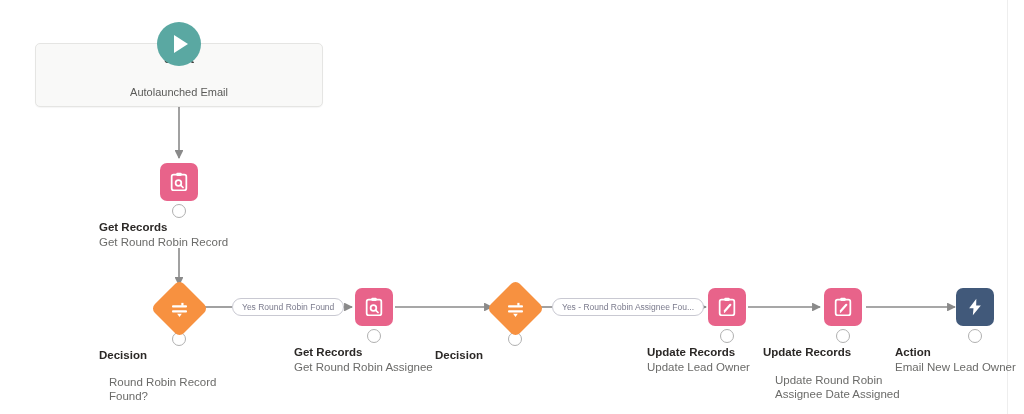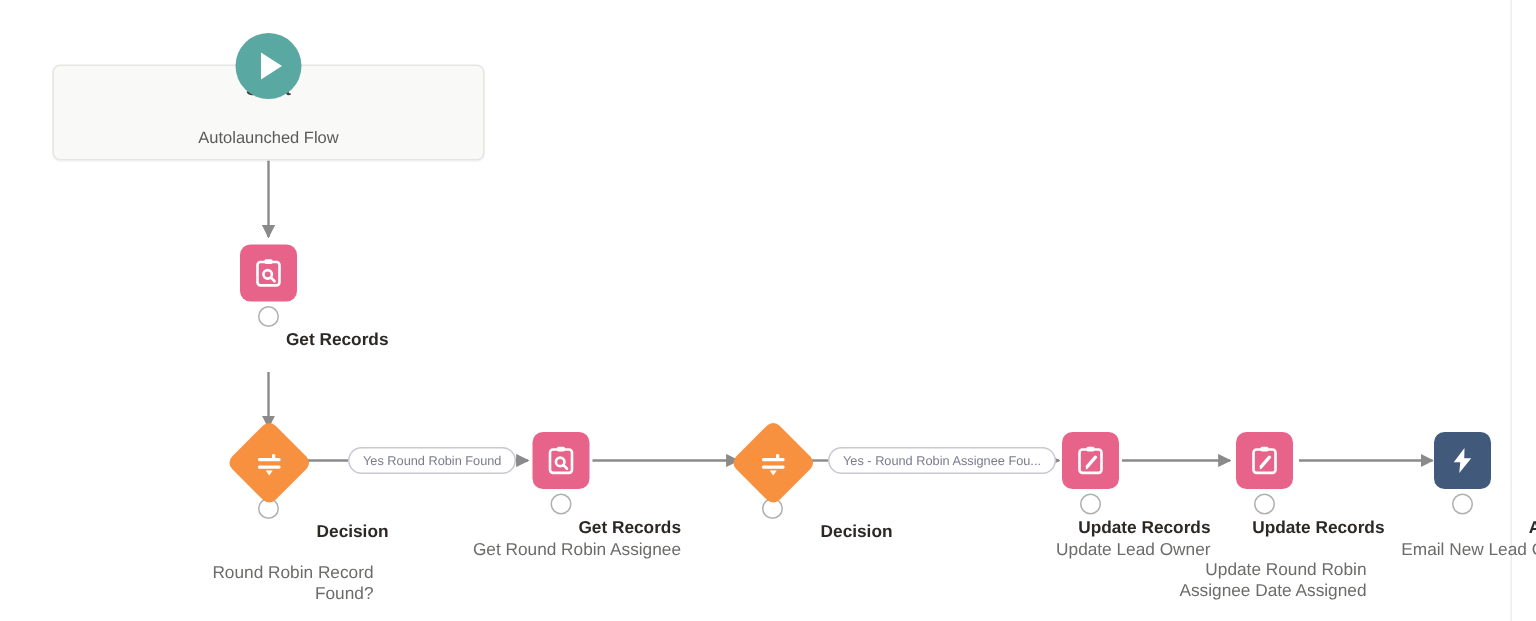--- a/index.html
+++ b/index.html
@@ -80,21 +80,21 @@
     text-align: center;
     font-size: 11px;
     color: #5a5a58;
   }
 
   
   .node {
     position: absolute;
     width: 160px;
     margin-left: -80px;
-    text-align: right;
+    text-align: left;
   }
   .node-icon {
     width: 38px;
     height: 38px;
     margin: 0 auto;
     border-radius: 7px;
     display: flex;
     align-items: center;
     justify-content: center;
     position: relative;
@@ -173,37 +173,38 @@
     <line x1="538" y1="307" x2="552" y2="307" stroke="#8a8a8a" stroke-width="1.6"></line>
     <line x1="684" y1="307" x2="706" y2="307" stroke="#8a8a8a" stroke-width="1.6" marker-end="url(#arrow)"></line>
 
     <line x1="748" y1="307" x2="820" y2="307" stroke="#8a8a8a" stroke-width="1.6" marker-end="url(#arrow)"></line>
 
     <line x1="866" y1="307" x2="955" y2="307" stroke="#8a8a8a" stroke-width="1.6" marker-end="url(#arrow)"></line>
   </svg>
 
   <div class="start-box" style="left:35px; top:43px; width:288px; height:64px;">
     <div class="start-title" style="top:7px;font-weight:bold;">Start</div>
-    <div class="start-sub" style="top:42px;">Autolaunched Flow</div>
+    <div class="start-sub" style="top:42px;">Autolaunched Email</div>
   </div>
   <div class="start-play" style="left:157px; top:22px; width:44px; height:44px;">
     <span class="tri"></span>
   </div>
 
   <div class="node" style="left:179px; top:163px;">
     <div class="node-icon" style="background:#e8638a;">
       <svg width="22" height="22" viewBox="0 0 24 24" fill="none" stroke="#ffffff" stroke-width="1.9">
         <rect x="4" y="4" width="16" height="17" rx="2.2" fill="none"></rect>
         <rect x="9" y="2" width="6" height="3.4" rx="1.2" fill="#ffffff" stroke="none"></rect>
         <circle cx="11.4" cy="13" r="3.1"></circle>
         <line x1="13.7" y1="15.3" x2="16.4" y2="18" stroke-linecap="round"></line>
       </svg>
     </div>
     <div class="node-stub"></div>
     <div class="node-title">Get Records</div>
+    <div class="node-sub">Get Round Robin Record</div>
   </div>
 
   <div class="node" style="left:179px; top:288px;">
     <div class="node-icon diamond" style="background:#f79140;">
       <svg width="20" height="20" viewBox="0 0 24 24">
         <rect x="3" y="7.4" width="18" height="2.6" rx="1.1" fill="#ffffff"></rect>
         <rect x="3" y="13.4" width="18" height="2.6" rx="1.1" fill="#ffffff"></rect>
         <rect x="14.2" y="4.4" width="2.6" height="3.4" fill="#ffffff"></rect>
         <path d="M12 21.4 L9.2 17.4 L14.8 17.4 Z" fill="#ffffff"></path>
       </svg>

